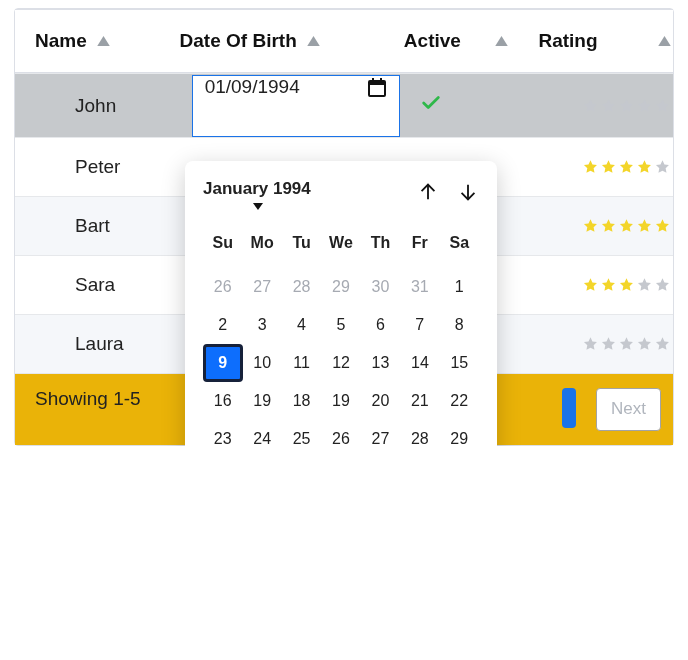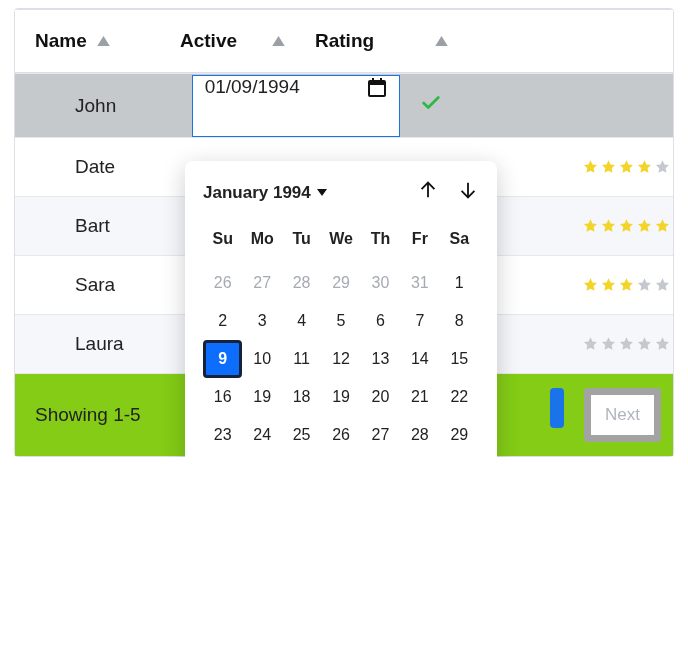--- a/index.html
+++ b/index.html
@@ -74,31 +74,30 @@
 
     .stars { display: flex; gap: 1px; }
     .star { width: 17px; height: 16px; display: block; fill: #c5c8ce; }
     .star.on { fill: #f3d52a; }
 
     .check-icon { color: #2fb84a; }
 
     .footer-row {
       display: flex;
       justify-content: space-between;
-      align-items: center;
       padding: 14px 12px 14px 20px;
-      background: #84cc16;
+      background: #eab308;
       border-top: 1px solid #e6e8eb;
       min-height: 72px;
     }
     .status { font-size: 19px; }
     .pager { display: flex; gap: 8px; }
     .pg-btn {
       background: #fff;
-      border: 7px solid #a3a3a3;
+      border: 1px solid #a3a3a3;
       border-radius: 4px;
       padding: 10px 14px;
       font-size: 17px;
       color: #b0b5bd;
       margin-left: 12px;
     }
     .pg-corner { width: 14px; height: 40px; border-radius: 4px; background: #1a73e8; }
 
     
     .dp {
@@ -110,24 +109,24 @@
       box-shadow: 0 6px 24px rgba(0,0,0,0.2);
       padding: 18px 18px 14px 18px;
       z-index: 10;
     }
     .dp-top {
       display: flex;
       justify-content: space-between;
       align-items: center;
       margin-bottom: 14px;
     }
-    .dp-title { font-weight: 700; font-size: 17px; display: flex; align-items: center; gap: 4px; }
+    .dp-title { font-weight: 700; font-size: 17px; display: flex; align-items: center; gap: 4px; flex-direction: column; }
     .dp-nav { display: flex; gap: 18px; }
     .dp-nav .nav-btn { cursor: pointer; }
-    .dp-dow, .dp-week { display: flex; justify-content: flex-end; }
+    .dp-dow, .dp-week { display: flex; }
     .dp-dow div, .dp-day {
       width: 40px; height: 38px;
       display: flex; align-items: center; justify-content: center;
       font-size: 16px;
     }
     .dp-dow { margin-bottom: 6px; }
     .dp-dow div { font-weight: 600; }
     .dp-day { cursor: pointer; border-radius: 0; }
     .dp-day.other { color: #a6aab2; }
     .dp-day.sel {
@@ -160,20 +159,28 @@
 
   <div class="grid-header grid-row">
     <div class="grid-cell hdr col-name">
       <span>Name</span>
       <span class="sort">
         <svg width="13" height="10" viewBox="0 0 10 8">
             <path d="M5 0 L10 8 L0 8 Z" fill="currentColor"></path>
           </svg>
       </span>
     </div>
+    <div class="grid-cell hdr col-dob">
+      <span>Date Of Birth</span>
+      <span class="sort">
+        <svg width="13" height="10" viewBox="0 0 10 8">
+            <path d="M5 0 L10 8 L0 8 Z" fill="currentColor"></path>
+          </svg>
+      </span>
+    </div>
     <div class="grid-cell hdr col-active">
       <span>Active</span>
       <span class="sort">
         <svg width="13" height="10" viewBox="0 0 10 8">
             <path d="M5 0 L10 8 L0 8 Z" fill="currentColor"></path>
           </svg>
       </span>
     </div>
     <div class="grid-cell hdr col-rating">
       <span>Rating</span>
@@ -215,21 +222,21 @@
             <svg class="star" viewBox="0 0 24 24">
               <path d="M12 2l2.9 6.2 6.8.8-5 4.7 1.3 6.8L12 17.7 5.9 20.5l1.3-6.8-5-4.7 6.8-.8L12 2z"></path>
             </svg>
             <svg class="star" viewBox="0 0 24 24">
               <path d="M12 2l2.9 6.2 6.8.8-5 4.7 1.3 6.8L12 17.7 5.9 20.5l1.3-6.8-5-4.7 6.8-.8L12 2z"></path>
             </svg>
           </div>
         </div>
       </div>
       <div class="grid-row data-row">
-        <div class="grid-cell col-name cell-text">Date</div>
+        <div class="grid-cell col-name cell-text">Peter</div>
         <div class="grid-cell col-dob">
           <span class="cell-text"></span>
         </div>
         <div class="grid-cell col-active"></div>
         <div class="grid-cell col-rating">
           <div class="stars">
             <svg class="star on" viewBox="0 0 24 24">
               <path d="M12 2l2.9 6.2 6.8.8-5 4.7 1.3 6.8L12 17.7 5.9 20.5l1.3-6.8-5-4.7 6.8-.8L12 2z"></path>
             </svg>
             <svg class="star on" viewBox="0 0 24 24">

